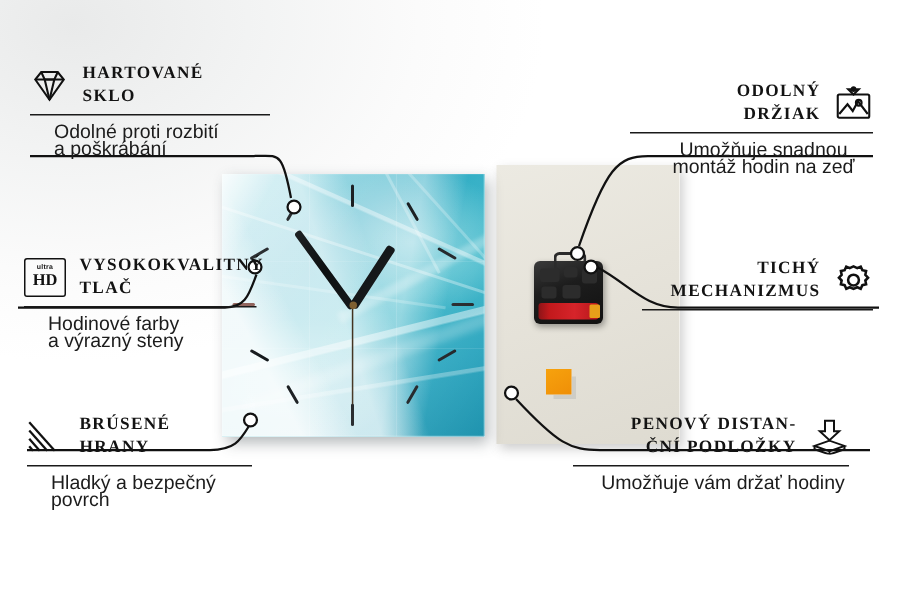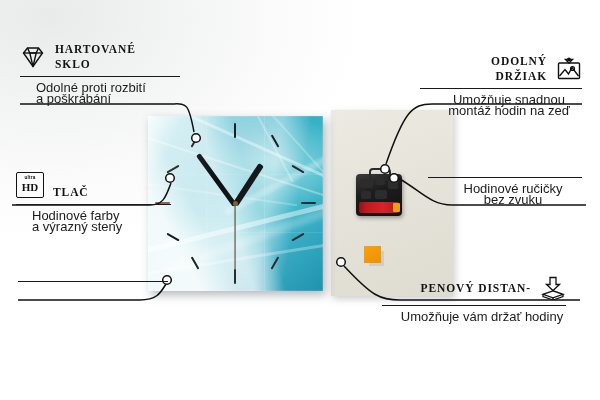--- a/index.html
+++ b/index.html
@@ -179,33 +179,50 @@
     </div>
   </div>
 
   <div class="feat left" style="left:16px;top:170px;width:155px;">
     <div class="hrow">
       <span class="ico hdbox">
         <span class="u">ultra</span>
         <span class="h">HD</span>
       </span>
       <span class="ttl">
-        <br>
+        <span>VYSOKOKVALITNÝ</span><br>
         <span>TLAČ</span>
       </span>
     </div>
     <div class="rule"></div>
     <div class="desc">
       <span>Hodinové farby</span><br>
       <span>a výrazný steny</span>
     </div>
   </div>
 
   <div class="feat left" style="left:18px;top:276px;width:150px;">
-    <div class="rule"></div>
+    <div class="hrow">
+      <span class="ico">
+        <svg viewBox="0 0 26 24" width="26" height="24" fill="none" stroke="#111" stroke-width="1.5">
+          <path d="M1.5 2.5 L18.5 21.5"></path>
+            <path d="M1.5 8 L13.5 21.5"></path>
+          <path d="M1.5 13.5 L8.5 21.5"></path>
+            <path d="M1.5 18.5 L4 21.5"></path>
+        </svg>
+      </span>
+      <span class="ttl">
+        <span>BRÚSENÉ</span><br>
+        <span>HRANY</span>
+      </span>
+    </div>
+    <div class="rule"></div>
+    <div class="desc">
+      <span>Hladký a bezpečný povrch</span>
+    </div>
   </div>
 
   <div class="feat right" style="left:420px;top:54px;width:162px;">
     <div class="hrow">
       <span class="ttl">
         <span>ODOLNÝ</span><br>
         <span>DRŽIAK</span>
       </span>
       <span class="ico">
         <svg viewBox="0 0 26 24" width="26" height="24" fill="none" stroke="#111" stroke-width="1.4">
@@ -218,31 +235,40 @@
       </span>
     </div>
     <div class="rule"></div>
     <div class="desc">
       <span>Umožňuje snadnou</span><br>
       <span>montáž hodin na zeď</span>
     </div>
   </div>
 
   <div class="feat right" style="left:428px;top:172px;width:154px;">
-    <div class="rule"></div>
-    <div class="desc">
-      <span>Hodinové ručičky</span><br>
-      <span>bez zvuku</span>
-    </div>
+    <div class="hrow">
+      <span class="ttl">
+        <span>TICHÝ</span><br>
+        <span>MECHANIZMUS</span>
+      </span>
+      <span class="ico">
+        <svg viewBox="0 0 26 24" width="26" height="24" fill="none" stroke="#111" stroke-width="1.7">
+          <path d="M13 2.6 l2.5 1.1 2.3-1.0 1.1 2.4 2.5 .6 -.5 2.5 1.8 1.9 -1.8 1.9 .5 2.5 -2.5 .6 -1.1 2.4 -2.3-1.0 -2.5 1.1 -2.5-1.1 -2.3 1.0 -1.1-2.4 -2.5-.6 .5-2.5 -1.8-1.9 1.8-1.9 -.5-2.5 2.5-.6 1.1-2.4 2.3 1.0 Z"></path>
+          <circle cx="13" cy="11.7" r="3.6"></circle>
+        </svg>
+      </span>
+    </div>
+    <div class="rule"></div>
   </div>
 
   <div class="feat right" style="left:382px;top:276px;width:184px;">
     <div class="hrow">
       <span class="ttl">
         <span>PENOVÝ DISTAN-</span><br>
+        <span>ČNÍ PODLOŽKY</span>
       </span>
       <span class="ico">
         <svg viewBox="0 0 26 24" width="26" height="24" fill="none" stroke="#111" stroke-width="1.3">
           <path d="M10 1.5 h6 v7 h3.5 L13 14.5 L6.5 8.5 H10 Z"></path>
           <path d="M13 14.8 L3 18.3 L13 21.8 L23 18.3 Z"></path>
           <path d="M3 18.3 v2.2 L13 24 v-2.2"></path>
           <path d="M23 18.3 v2.2 L13 24"></path>
         </svg>
       </span>
     </div>

